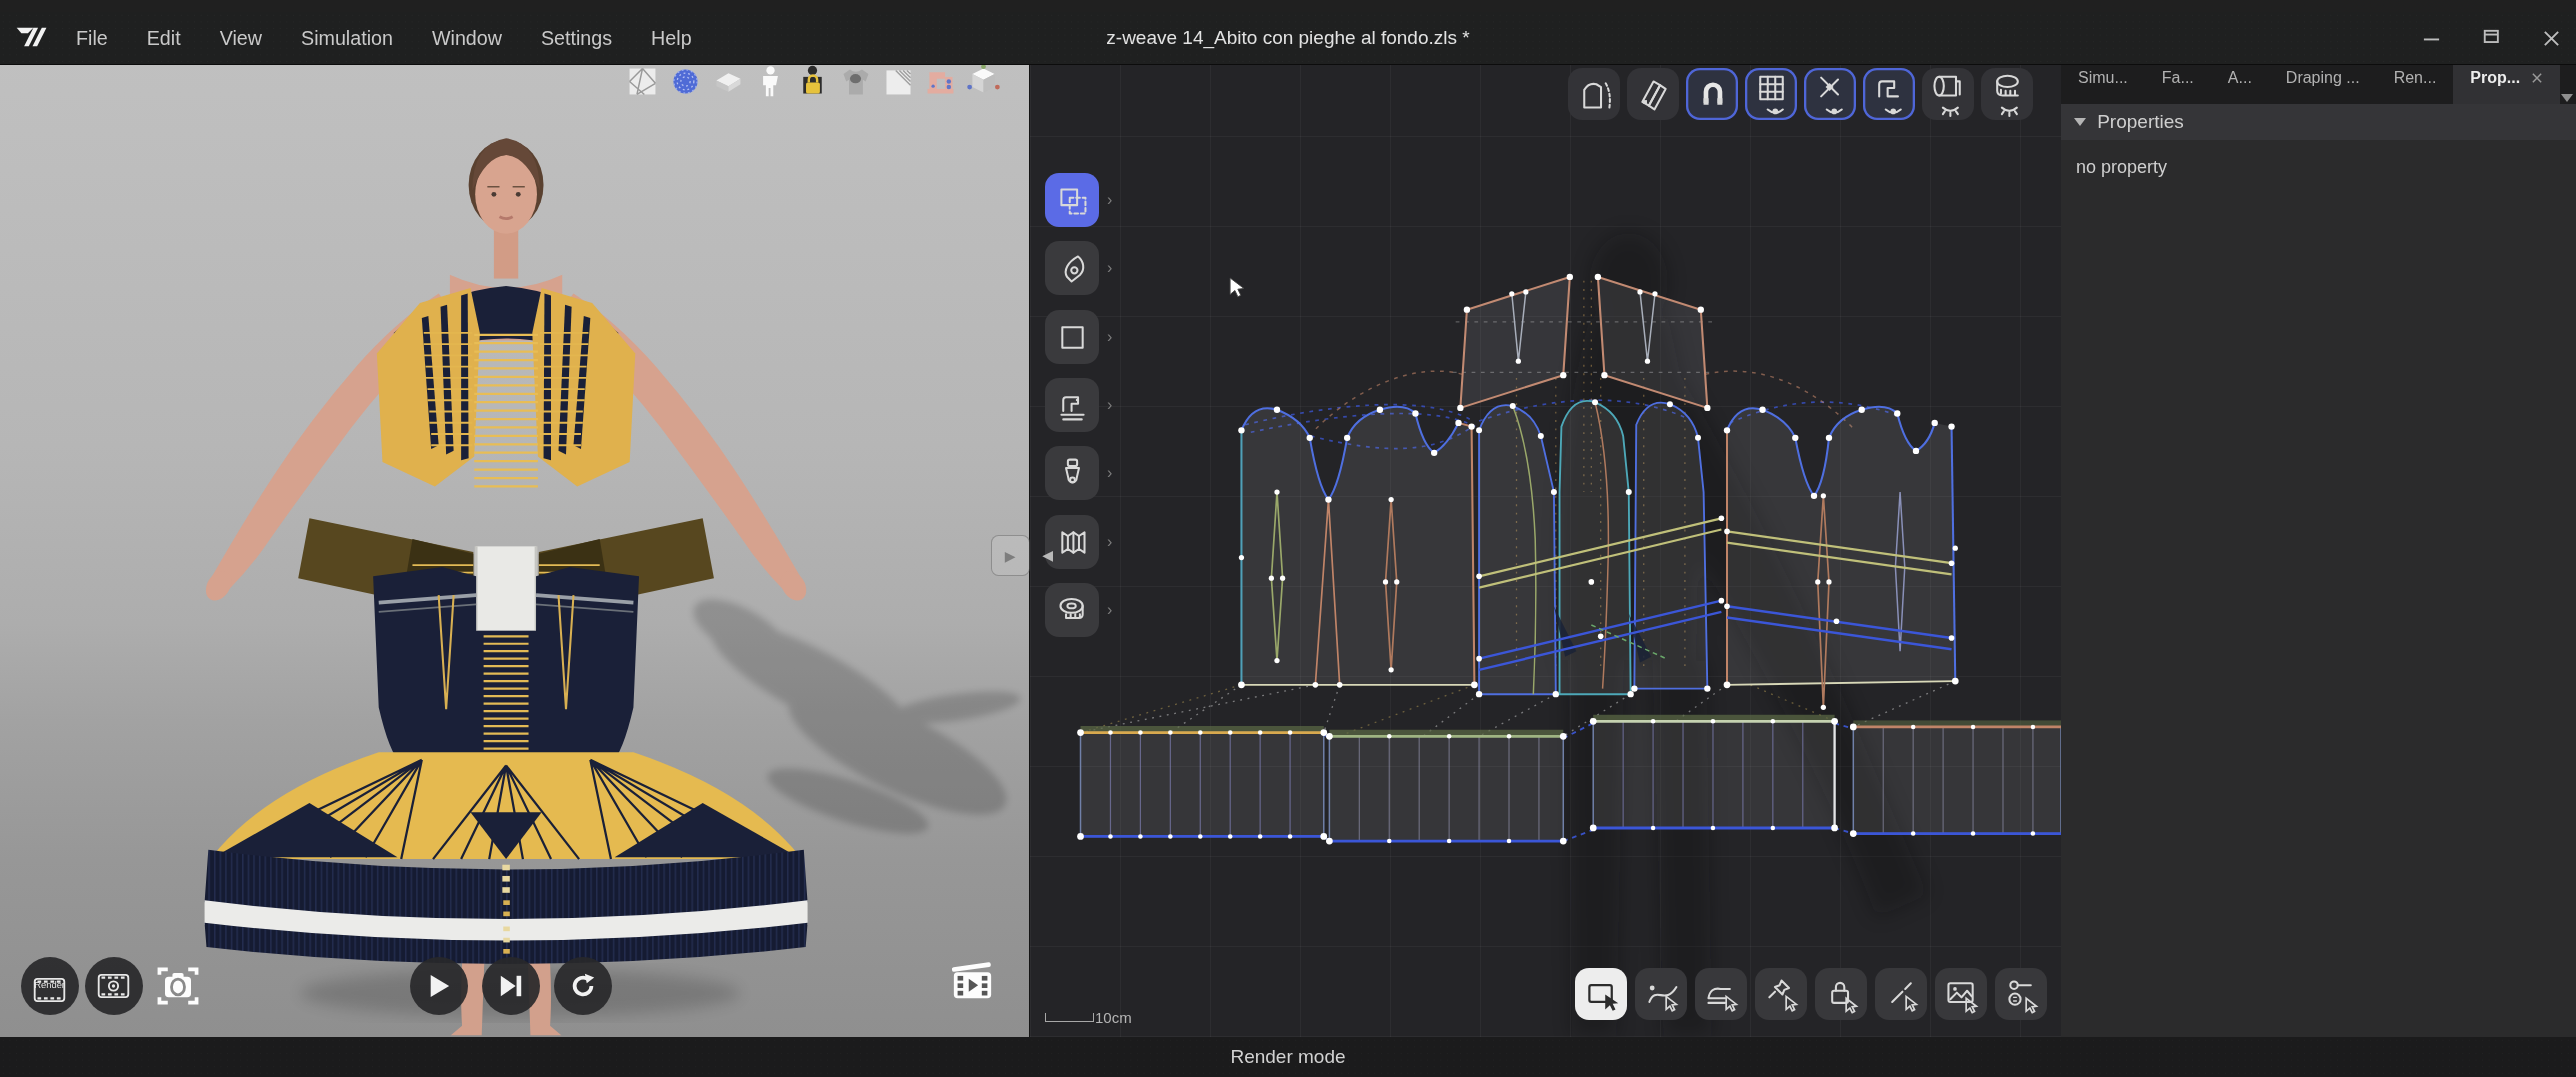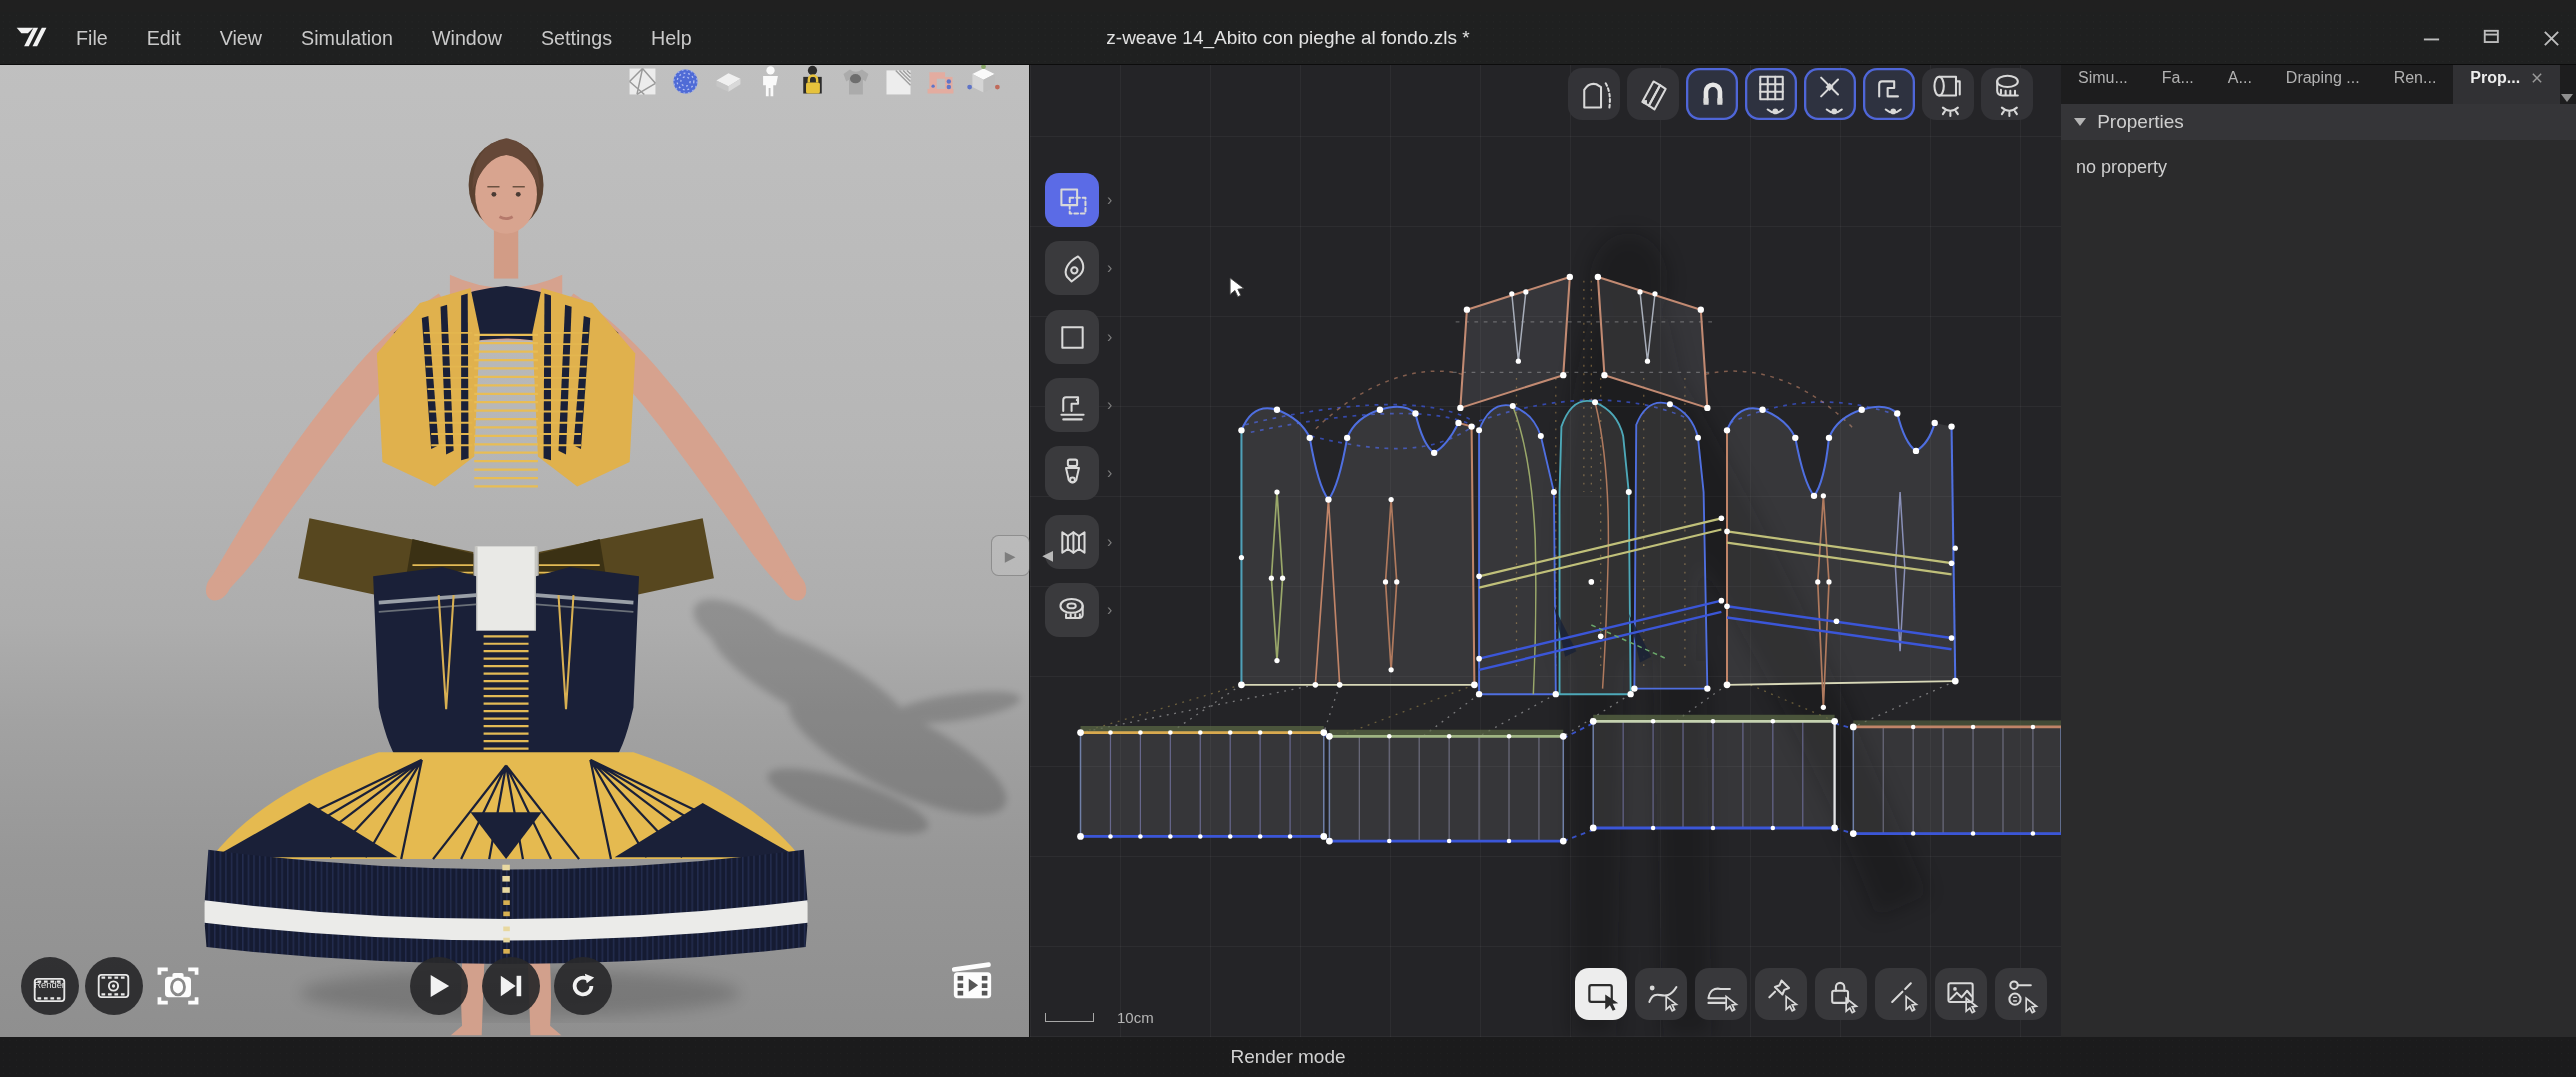--- a/index.html
+++ b/index.html
@@ -43,21 +43,21 @@
   .sbtn{position:absolute;left:15px;width:54px;height:54px;border-radius:14px;background:#3a3a3d;
     display:flex;align-items:center;justify-content:center;z-index:6;}
   .sbtn.on{background:#5b6be6;}
   .schev{position:absolute;left:77px;width:13px;height:54px;color:#7c7c7c;font-size:16px;display:flex;align-items:center;z-index:6;}
   .tbtn{position:absolute;top:16px;width:52px;height:52px;border-radius:14px;background:#333337;
     display:flex;align-items:center;justify-content:center;z-index:6;}
   .tbtn.on{box-shadow:inset 0 0 0 2.3px #4f66d8;background:#2e3240;}
   .bbtn{position:absolute;top:916px;width:52px;height:52px;border-radius:14px;background:#38383b;
     display:flex;align-items:center;justify-content:center;z-index:6;}
   .bbtn.on{background:#ededed;}
-  .scalebar{position:absolute;left:15px;bottom:11.2px;display:flex;align-items:center;gap:23px;z-index:6;}
+  .scalebar{position:absolute;left:15px;bottom:11.2px;display:flex;align-items:center;gap:1px;z-index:6;}
   .scalebar .bar{width:49px;height:9.4px;border-left:1.4px solid #a8a8a8;border-right:1.4px solid #a8a8a8;border-bottom:1.4px solid #a8a8a8;box-sizing:border-box;}
   .scalebar .lbl{font-size:15px;color:#b5b5b5;}
   .cursor2d{position:absolute;left:199px;top:225px;z-index:25;}
   
   .tabbar{position:relative;height:52px;background:#1d1d1e;display:flex;align-items:stretch;font-size:16px;color:#b2b2b2;}
   .tab{display:flex;align-items:center;padding:0 17px;white-space:nowrap;}
   .tab.active{background:#313134;color:#ededed;font-weight:bold;gap:11.2px;}
   .tab-overflow{position:absolute;right:2.8px;bottom:1.9px;width:0;height:0;border-left:6.6px solid transparent;border-right:6.6px solid transparent;border-top:8.4px solid #8f8f8f;}
   .prophead{height:36px;background:#353538;display:flex;align-items:center;gap:11.2px;padding-left:13px;font-size:19px;color:#cfcfcf;}
   .tri-down{width:0;height:0;border-left:6.6px solid transparent;border-right:6.6px solid transparent;border-top:8.4px solid #b5b5b5;}

